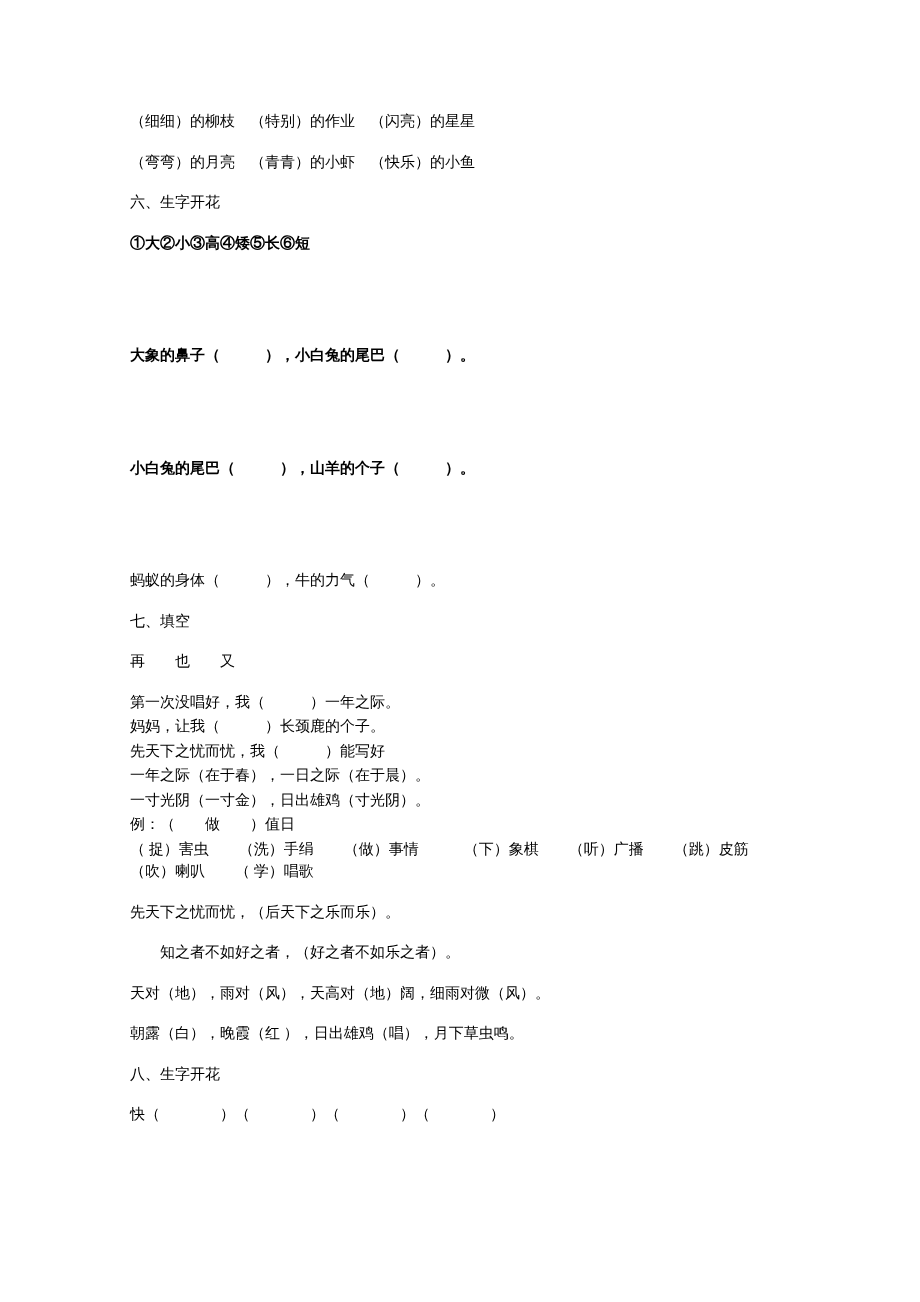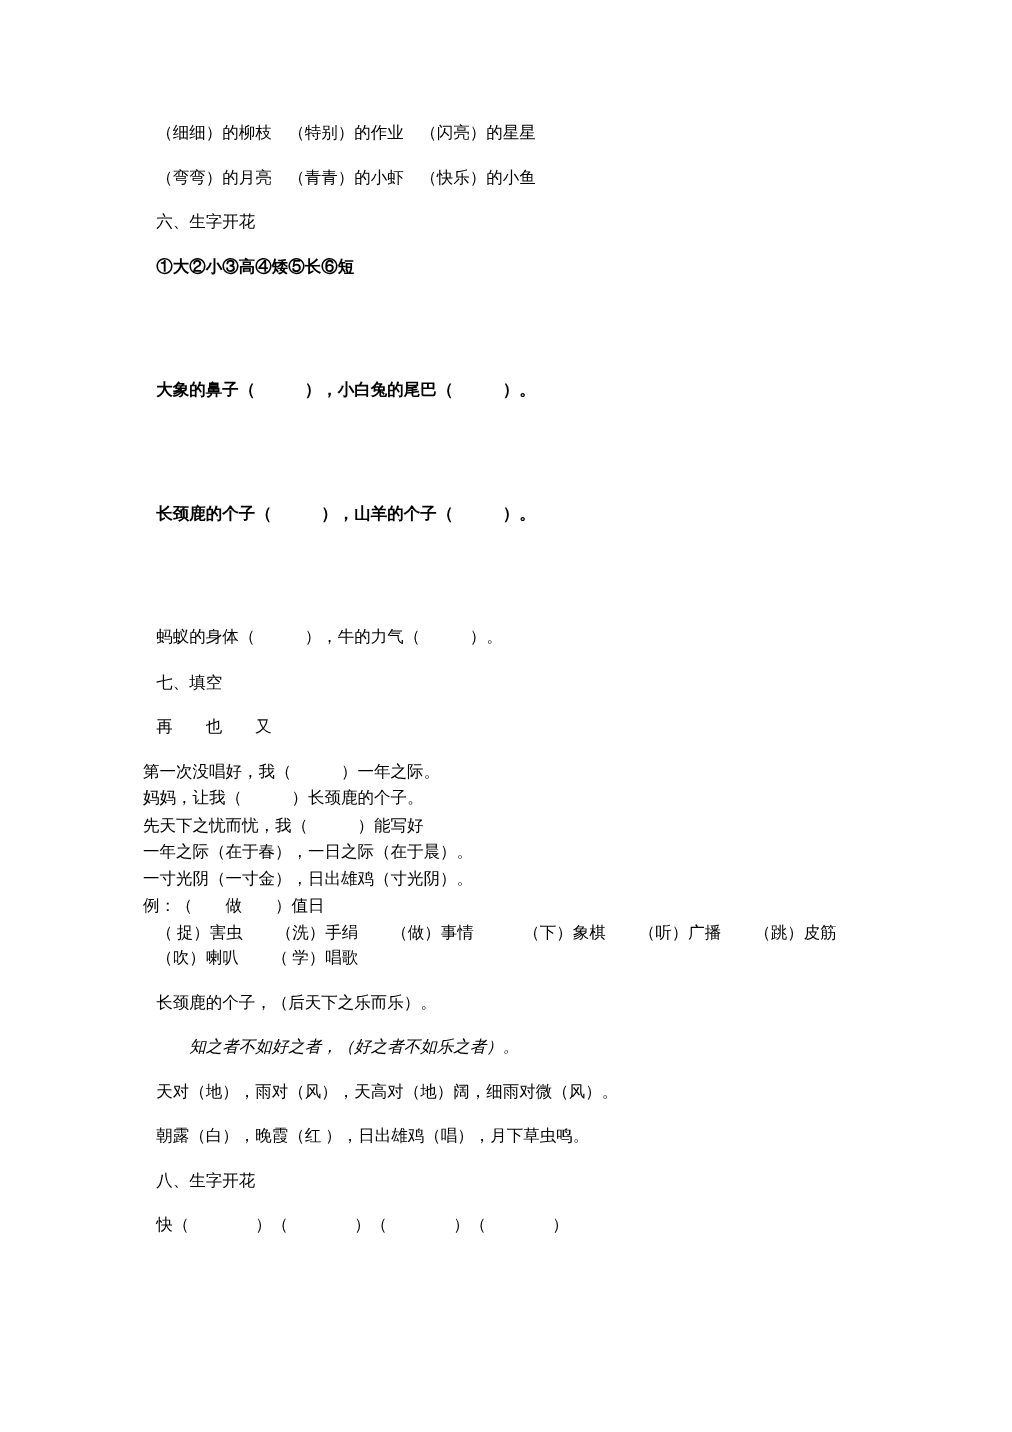--- a/index.html
+++ b/index.html
@@ -7,57 +7,56 @@
       background: #fff;
       margin: 0;
       padding: 110px 130px 60px 130px;
       width: 920px;
       box-sizing: border-box;
       font-size: 15px;
       line-height: 1.5;
       color: #000;
     }
     p {
-      margin: 0 0 18px 12px;
+      margin: 0 0 18px 0;
     }
     .tight {
       margin: 0 0 2px 0;
     }
     .big-gap {
       margin-bottom: 90px;
       font-weight: bold;
     }
     .indent {
       text-indent: 2em;
-      font-style: italic;
     }
   </style>
 </head>
 <body>
 
 <p>（细细）的柳枝　（特别）的作业　（闪亮）的星星</p>
 <p>（弯弯）的月亮　（青青）的小虾　（快乐）的小鱼</p>
 
 <p>六、生字开花</p>
 <p class="big-gap">①大②小③高④矮⑤长⑥短</p>
 
 <p class="big-gap">大象的鼻子（　　　），小白兔的尾巴（　　　）。</p>
-<p class="big-gap">长颈鹿的个子（　　　），山羊的个子（　　　）。</p>
+<p class="big-gap">小白兔的尾巴（　　　），山羊的个子（　　　）。</p>
 <p>蚂蚁的身体（　　　），牛的力气（　　　）。</p>
 
 <p>七、填空</p>
 <p>再　　也　　又</p>
 
 <p class="tight">第一次没唱好，我（　　　）一年之际。</p>
 <p class="tight">妈妈，让我（　　　）长颈鹿的个子。</p>
 <p class="tight">先天下之忧而忧，我（　　　）能写好</p>
 <p class="tight">一年之际（在于春），一日之际（在于晨）。</p>
 <p class="tight">一寸光阴（一寸金），日出雄鸡（寸光阴）。</p>
 <p class="tight">例：（　　做　　）值日</p>
 <p>（ 捉）害虫　　（洗）手绢　　（做）事情　　　（下）象棋　　（听）广播　　（跳）皮筋　　（吹）喇叭　　（ 学）唱歌</p>
 
-<p>长颈鹿的个子，（后天下之乐而乐）。</p>
+<p>先天下之忧而忧，（后天下之乐而乐）。</p>
 <p class="indent">知之者不如好之者，（好之者不如乐之者）。</p>
 <p>天对（地），雨对（风），天高对（地）阔，细雨对微（风）。</p>
 <p>朝露（白），晚霞（红 ），日出雄鸡（唱），月下草虫鸣。</p>
 
 <p>八、生字开花</p>
 <p>快（　　　　）（　　　　）（　　　　）（　　　　）</p>
 
 </body></html>

